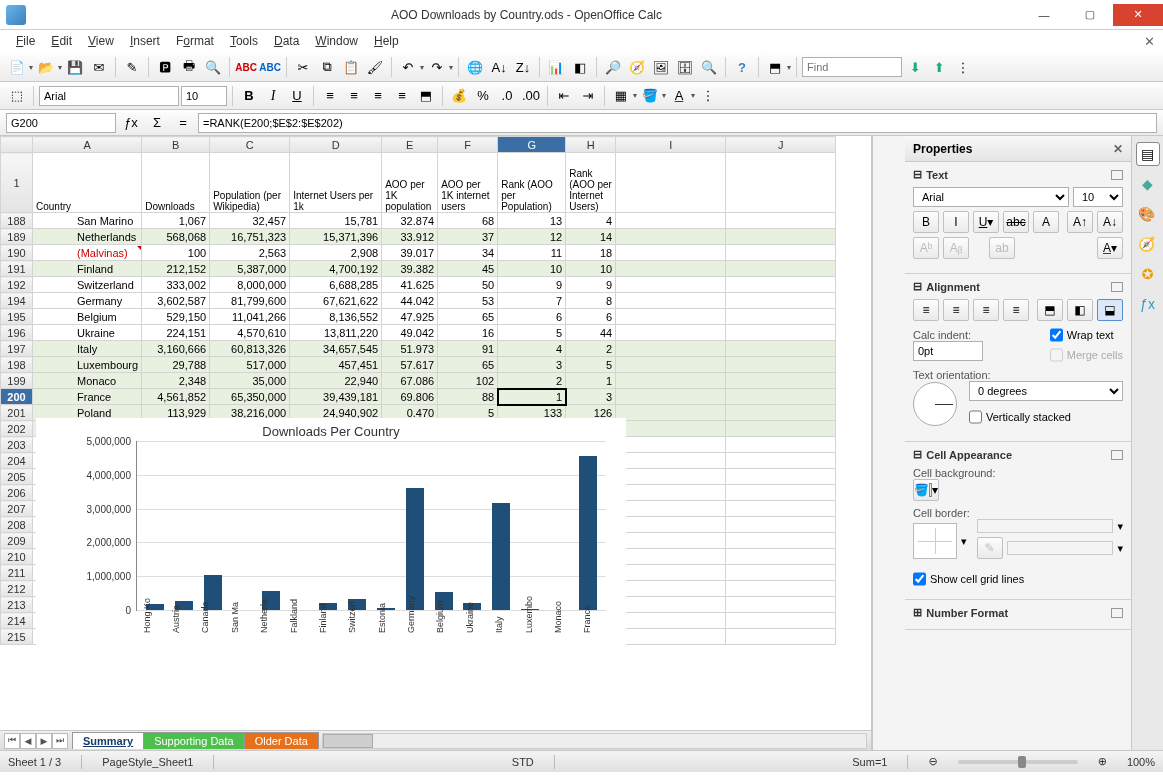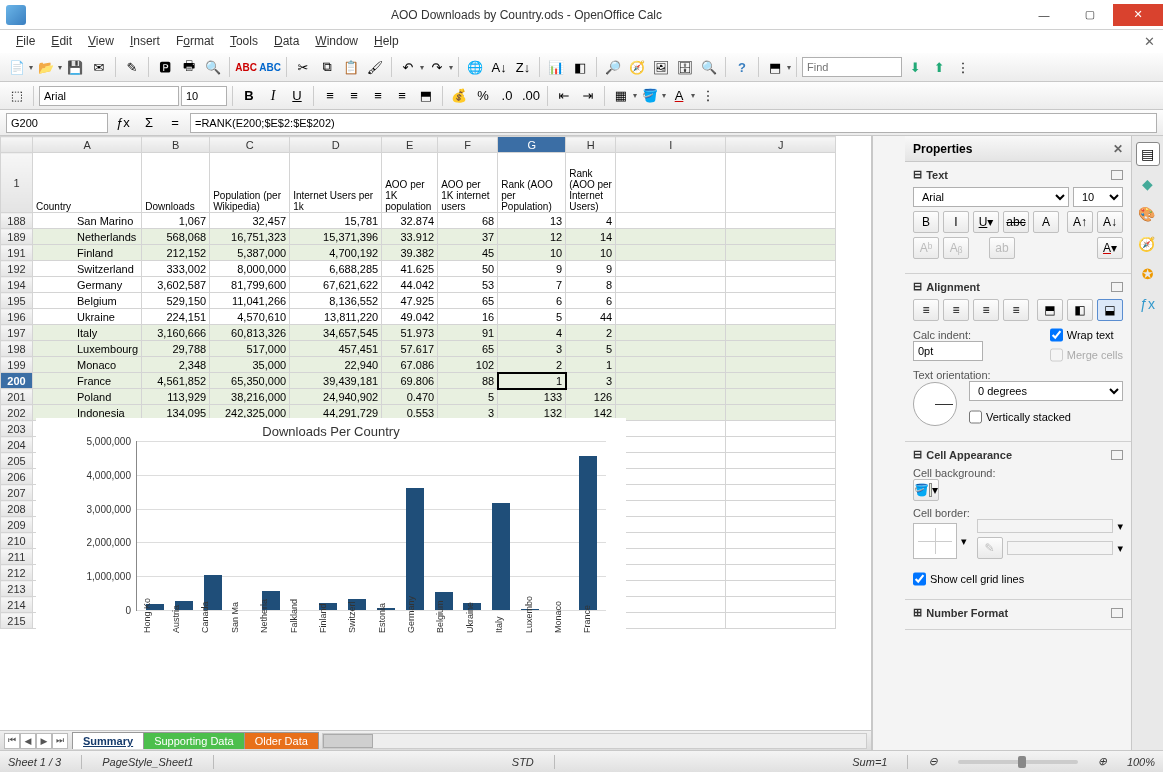--- a/index.html
+++ b/index.html
@@ -26,21 +26,21 @@
 
 .fmtbar { height: 28px; background: linear-gradient(#fdfdfd,#ececec); border-bottom: 1px solid #c8c8c8; display: flex; align-items: center; padding: 0 6px; gap: 2px; }
 .fmtbar select, .fmtbar input.combo { height: 20px; border: 1px solid #b0b0b0; font-size: 11px; background: #fff; padding: 0 4px; }
 .fontname { width: 140px; }
 .fontsize { width: 46px; }
 .fmtbar .b { font-weight: bold; font-size: 13px; }
 .fmtbar .i { font-style: italic; font-family: serif; font-size: 14px; }
 .fmtbar .u { text-decoration: underline; font-size: 13px; }
 
 .formulabar { height: 26px; background: linear-gradient(#fdfdfd,#ececec); border-bottom: 1px solid #c8c8c8; display: flex; align-items: center; padding: 0 6px; gap: 4px; }
-.cellref { width: 102px; height: 20px; border: 1px solid #b0b0b0; font-size: 11px; padding: 0 4px; background: #fff; }
+.cellref { width: 110px; height: 20px; border: 1px solid #b0b0b0; font-size: 11px; padding: 0 4px; background: #fff; }
 .formula-input { flex: 1; height: 20px; border: 1px solid #b0b0b0; font-size: 11px; padding: 0 4px; background: #fff; }
 
 .workarea { display: flex; height: 614px; }
 .sheet-area { width: 880px; display: flex; flex-direction: column; border-right: 1px solid #c8c8c8; }
 .grid-wrap { flex: 1; overflow: hidden; position: relative; background: #fff; }
 
 table.grid { border-collapse: collapse; font-size: 11px; table-layout: fixed; }
 table.grid th, table.grid td { border: 1px solid #d4d4d4; height: 16px; overflow: hidden; white-space: nowrap; }
 table.grid th { background: linear-gradient(#f6f6f6,#e4e4e4); font-weight: normal; color: #333; font-size: 11px; }
 table.grid th.corner { width: 32px; }
@@ -72,21 +72,21 @@
 .tabstrip { height: 20px; background: linear-gradient(#f0f0f0,#dcdcdc); border-top: 1px solid #c8c8c8; display: flex; align-items: center; font-size: 11px; }
 .tabnav { display: flex; gap: 0; padding: 0 4px; }
 .tabnav .nbtn { width: 16px; height: 16px; border: 1px solid #bbb; background: #fff; display:flex;align-items:center;justify-content:center;font-size:9px;color:#555; }
 .sheet-tab { padding: 2px 10px; font-size: 11px; border: 1px solid #999; border-bottom: none; margin-right: -1px; position: relative; }
 .sheet-tab.active { background: #fff; font-weight: bold; text-decoration: underline; color: #153a6b; }
 .sheet-tab.green { background: #4cbf4c; color: #fff; }
 .sheet-tab.orange { background: #e8701a; color: #fff; }
 .hscroll { flex:1; height:16px; background:#eee; margin:0 4px; border:1px solid #ccc; position:relative; }
 .hscroll .thumb { position:absolute; left:0; width:50px; top:0; bottom:0; background:#cfcfcf; border:1px solid #aaa; }
 
-.statusbar { height: 22px; background: linear-gradient(#f4f4f4,#e0e0e0); border-top: 1px solid #c8c8c8; display: flex; align-items: center; font-size: 11px; color: #333; padding: 0 8px; gap: 20px; font-style: italic; }
+.statusbar { height: 22px; background: linear-gradient(#f4f4f4,#e0e0e0); border-top: 1px solid #c8c8c8; display: flex; align-items: center; font-size: 11px; color: #333; padding: 0 8px; gap: 20px; }
 .statusbar .sep { border-left: 1px solid #bbb; height: 14px; }
 .statusbar .spacer { flex: 1; }
 .zoom-slider { width: 120px; height: 4px; background: #ccc; position: relative; border-radius: 2px; }
 .zoom-slider .zthumb { position: absolute; left: 50%; top: -4px; width: 8px; height: 12px; background: #888; border-radius: 2px; }
 
 .sidebar { flex: 1; background: #f4f4f4; border-left: 1px solid #c8c8c8; display: flex; padding-left: 32px; }
 .side-content { flex: 1; display: flex; flex-direction: column; font-size: 11px; }
 .side-title { height: 26px; background: linear-gradient(#f8f8f8,#e4e4e4); border-bottom: 1px solid #c8c8c8; display: flex; align-items: center; padding: 0 8px; font-weight: bold; font-size: 12px; }
 .side-title .x { margin-left: auto; color: #666; font-size: 12px; }
 .panel { border-bottom: 1px solid #d0d0d0; padding: 6px 8px 10px; }
@@ -311,20 +311,33 @@
             <tr class="band">
               <th class="row">189</th>
               <td class="txt">Netherlands</td>
               <td>568,068</td>
               <td>16,751,323</td>
               <td>15,371,396</td>
               <td>33.912</td>
               <td>37</td>
               <td>12</td>
               <td>14</td>
+              <td></td>
+              <td></td>
+            </tr>
+            <tr>
+              <th class="row">190</th>
+              <td class="txt red"><span class="note-mark"></span>(Malvinas)</td>
+              <td>100</td>
+              <td>2,563</td>
+              <td>2,908</td>
+              <td>39.017</td>
+              <td>34</td>
+              <td>11</td>
+              <td>18</td>
               <td></td>
               <td></td>
             </tr>
             <tr class="band">
               <th class="row">191</th>
               <td class="txt">Finland</td>
               <td>212,152</td>
               <td>5,387,000</td>
               <td>4,700,192</td>
               <td>39.382</td>

